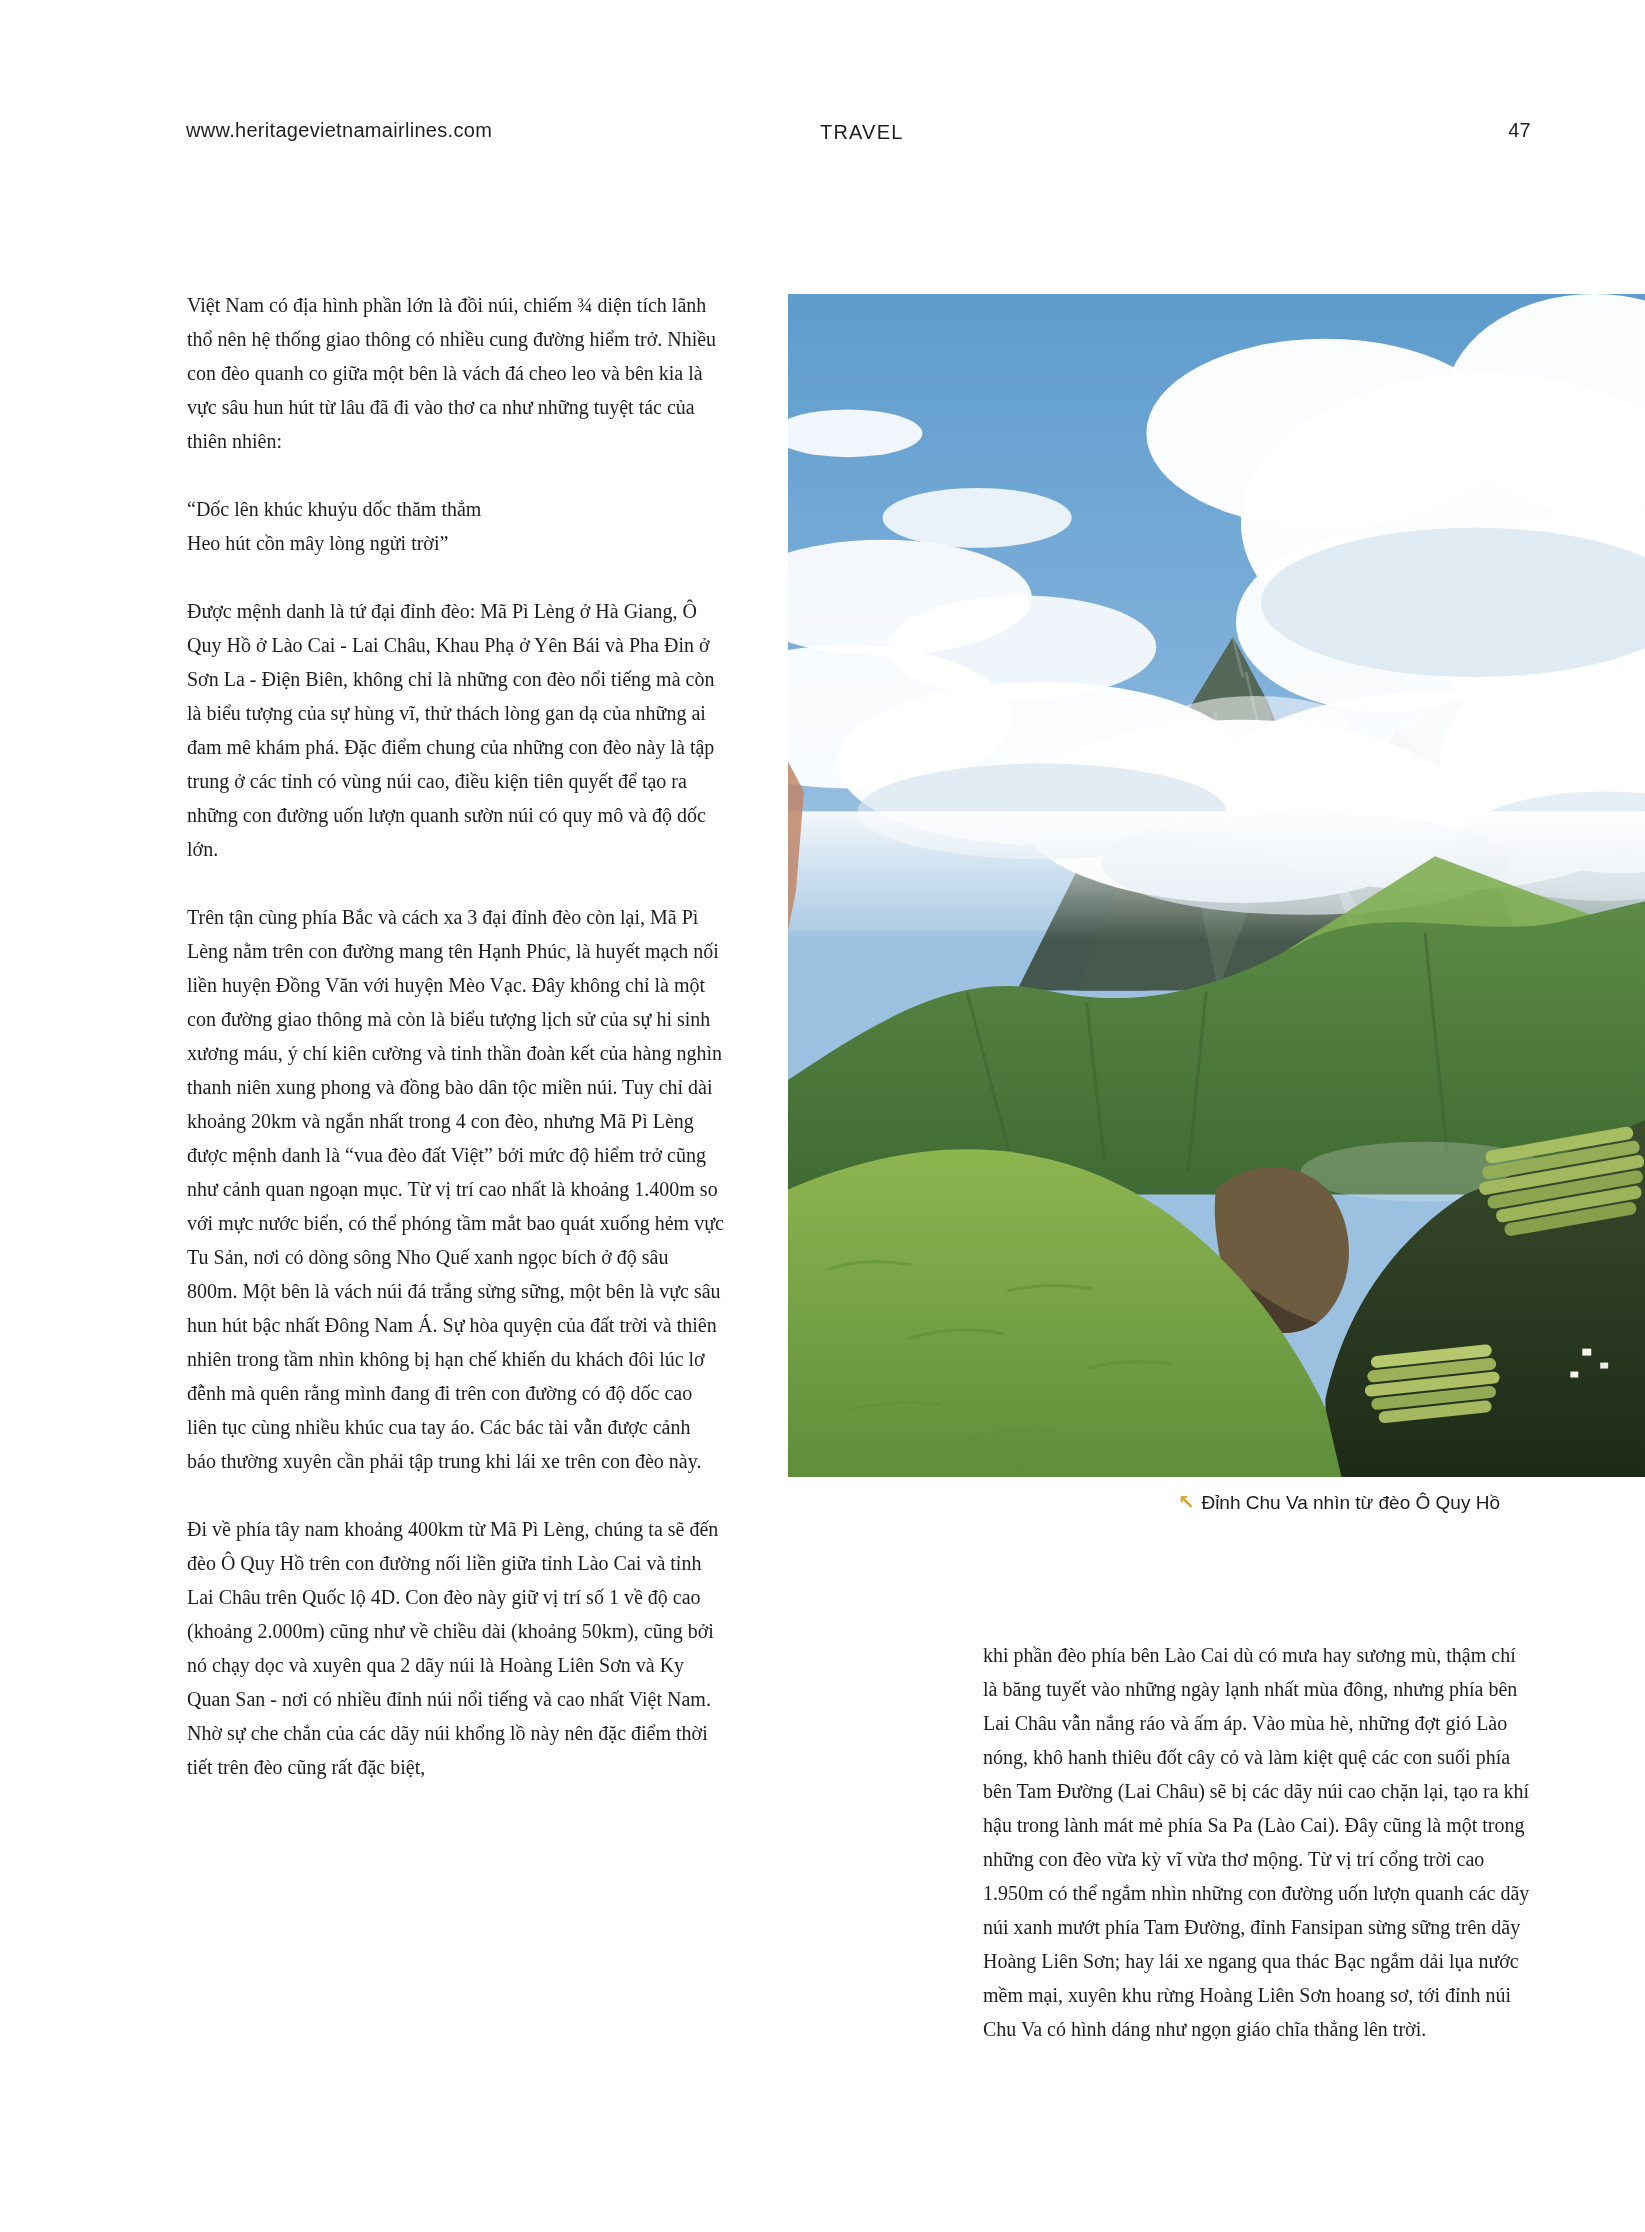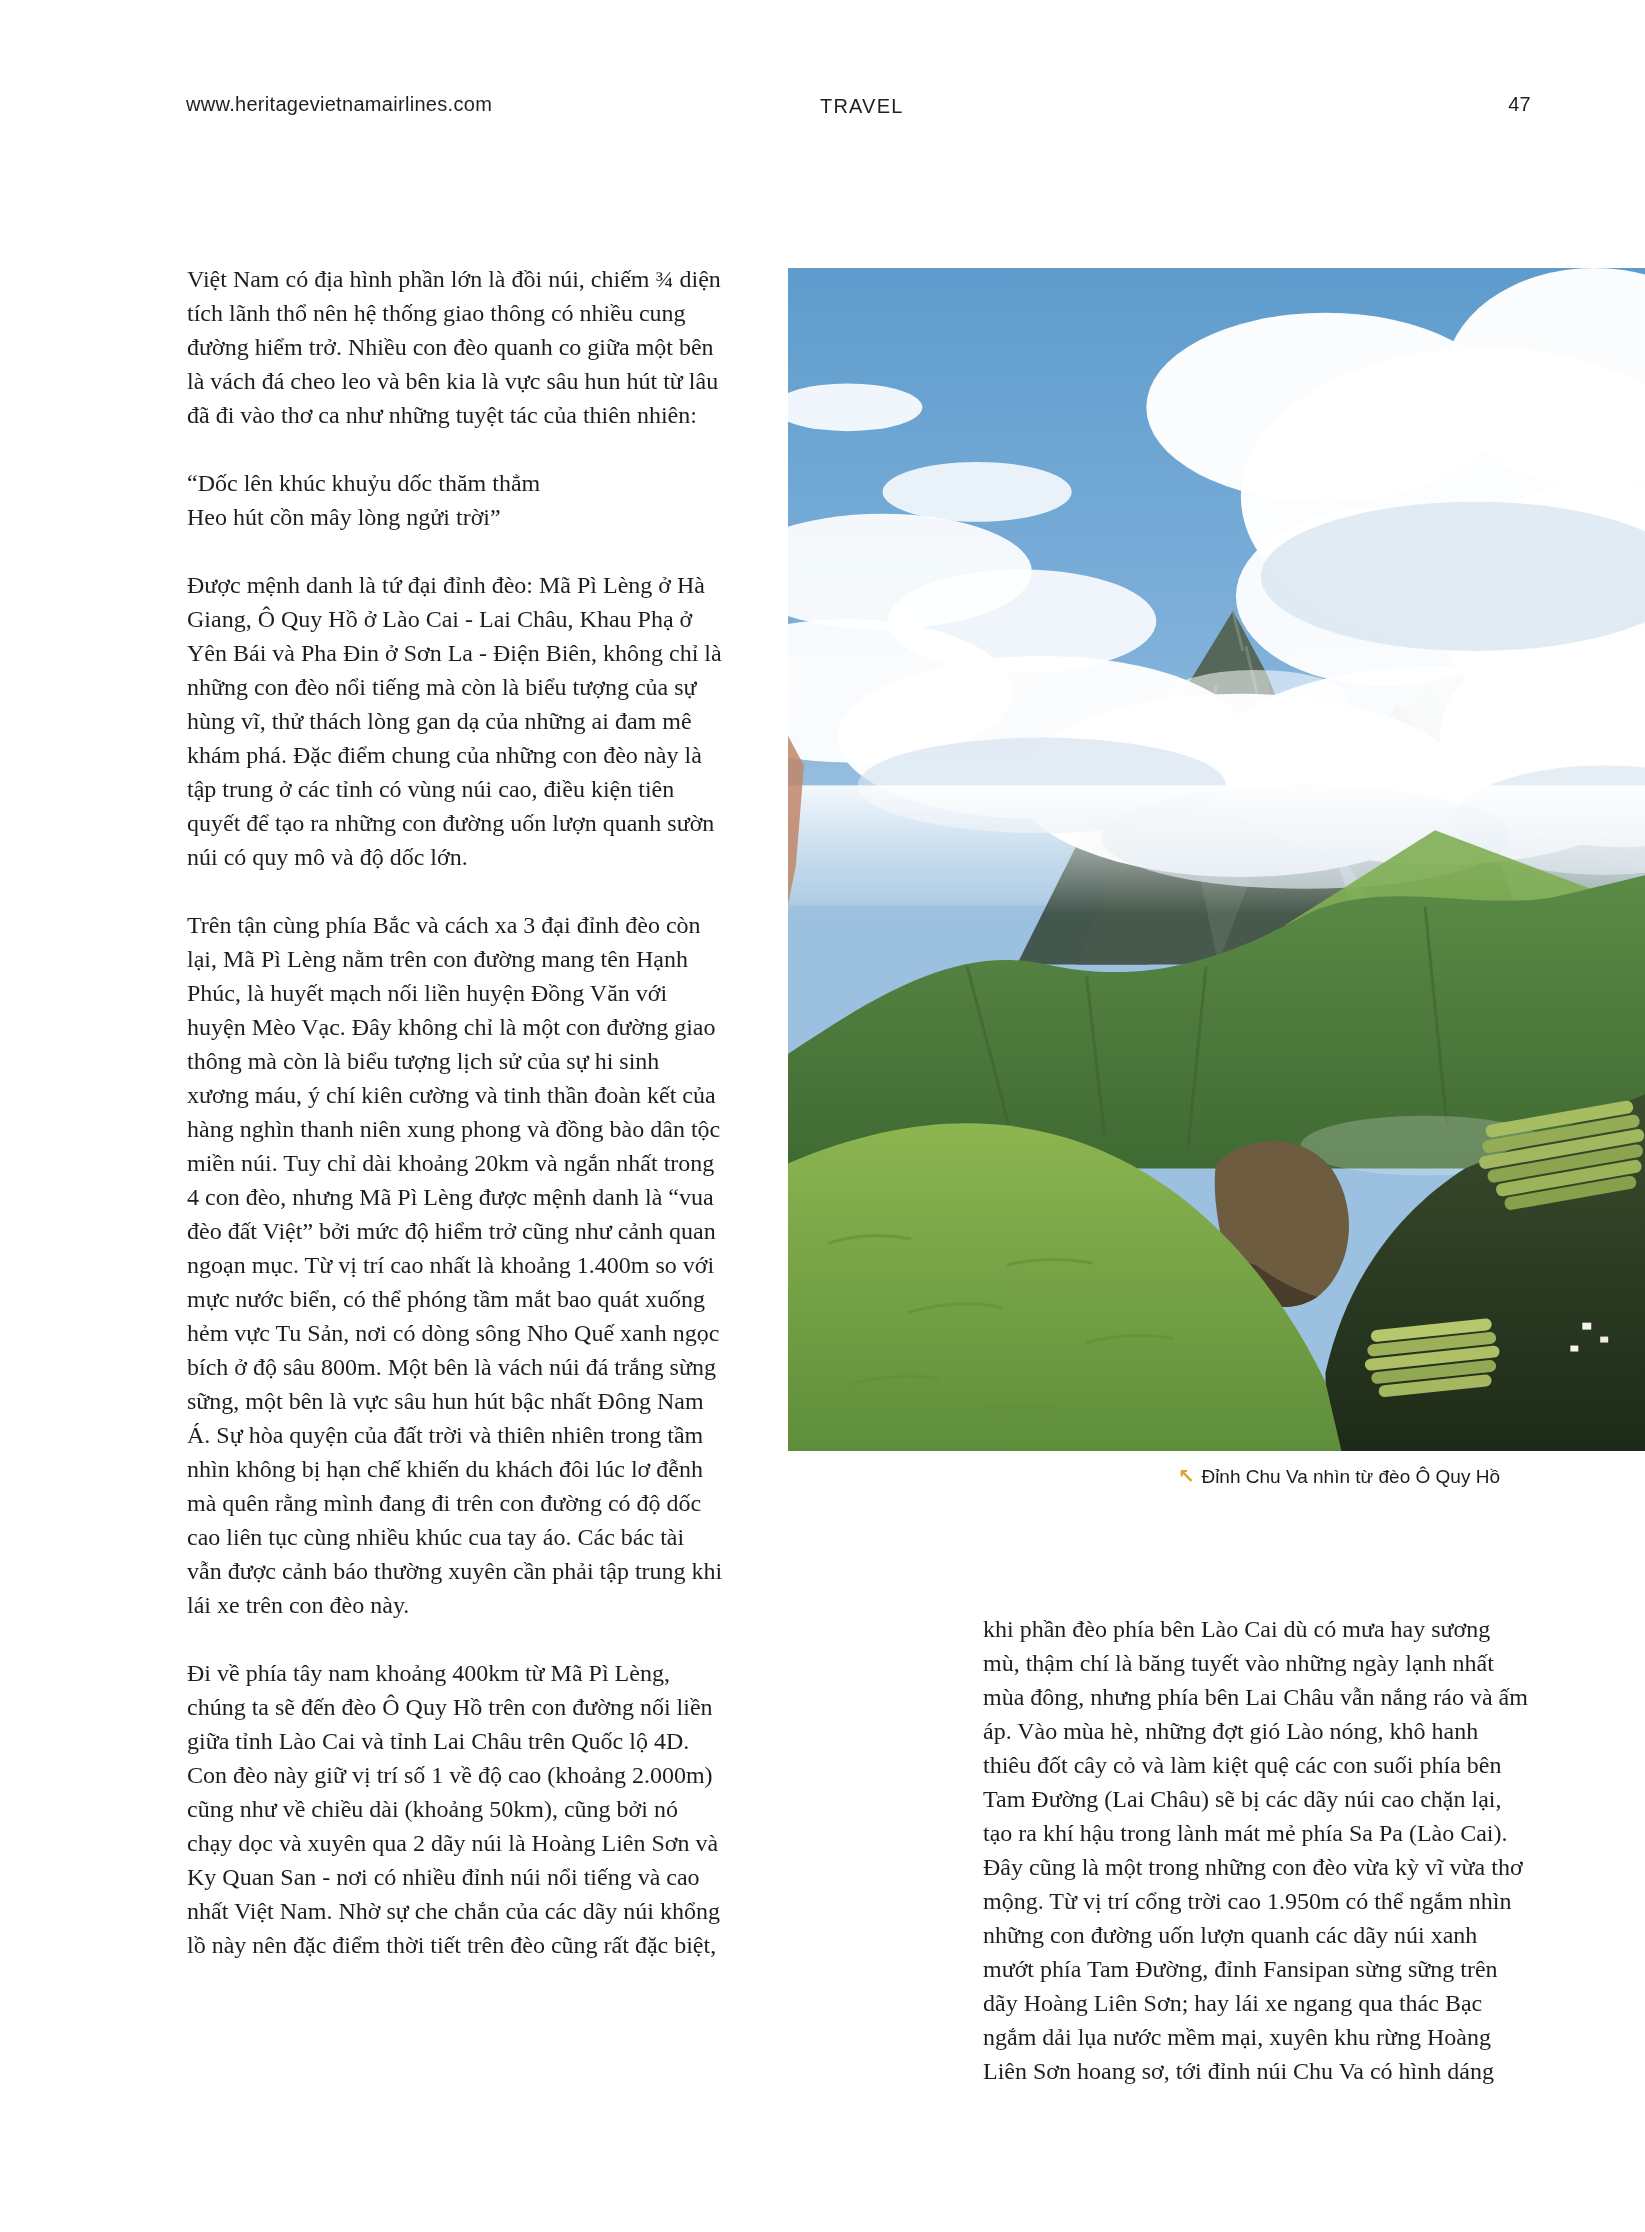--- a/index.html
+++ b/index.html
@@ -4,36 +4,37 @@
 <style>
   html, body { margin: 0; padding: 0; background: #ffffff; }
   .page {
     position: relative;
     width: 1646px;
     height: 2086px;
     background: #ffffff;
     font-family: "Liberation Serif", "DejaVu Serif", serif;
     color: #1e1e1e;
     overflow: hidden;
+    margin-top: 26px;
   }
   .hdr {
     position: absolute;
     font-family: "Liberation Sans", "DejaVu Sans", sans-serif;
     font-size: 20px;
     color: #1f1f1f;
     letter-spacing: 0.3px;
     white-space: nowrap;
   }
   .hdr-website { left: 186px; top: 93px; }
   .hdr-section { left: 820px; top: 95px; letter-spacing: 1.2px; }
   .hdr-page    { right: 115px; top: 93px; }
 
   .col {
     position: absolute;
-    font-size: 24px;
+    font-size: 20px;
     line-height: 34px;
     text-align: left;
   }
   .col-left  { left: 187px; top: 262px;  width: 537px; }
   .col-right { left: 983px; top: 1612px; width: 549px; }
   .col p { margin: 0; }
   .col .block + .block { margin-top: 34px; }
   .poem-line { }
   .italic { font-style: italic; }
 

